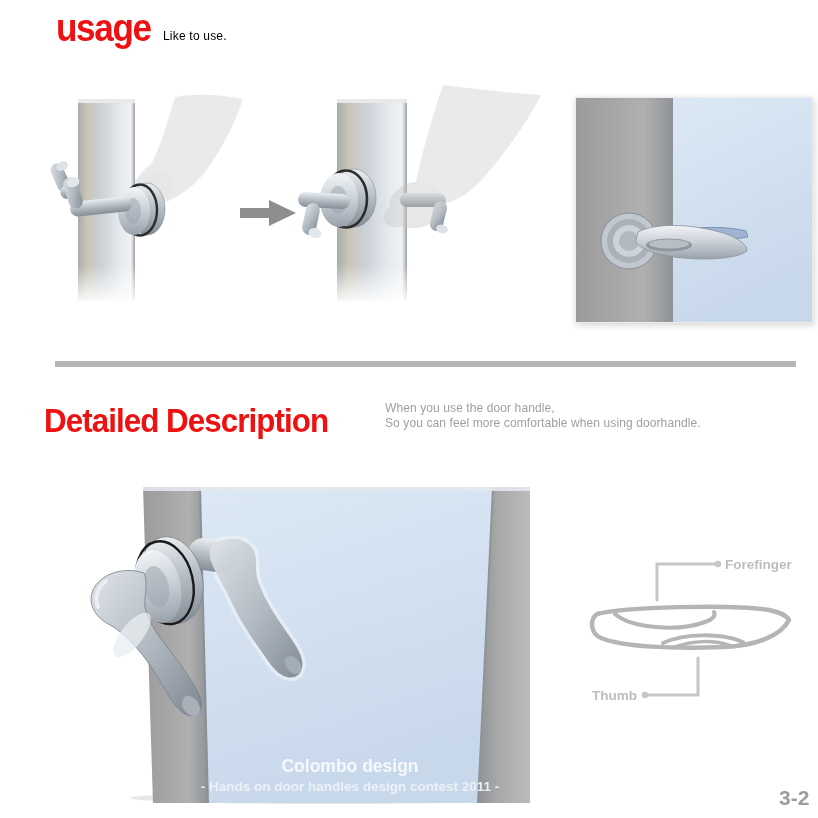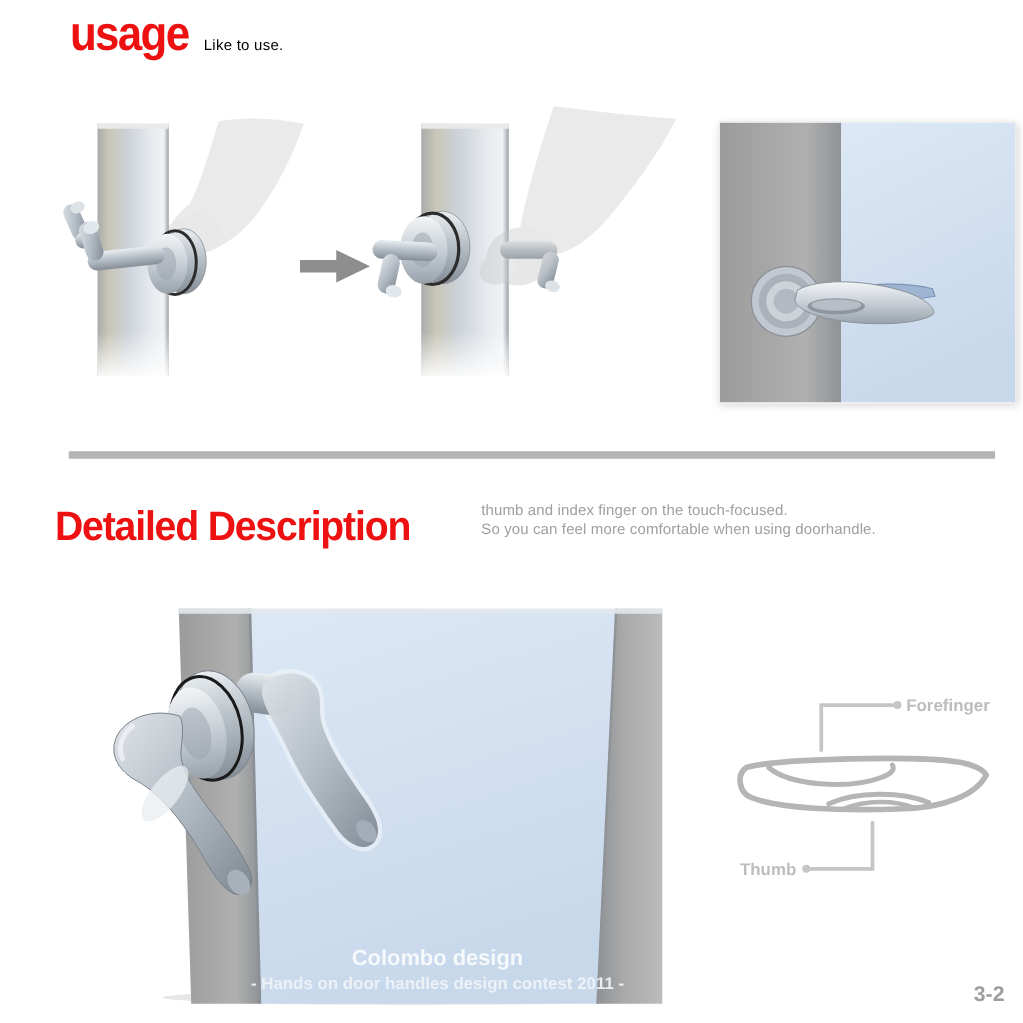--- a/index.html
+++ b/index.html
@@ -57,21 +57,21 @@
 
   
   #main-visual{left:10px;top:485px;}
 
   
   #grip-diagram{left:583px;top:548px;}
 
   
   #page-number{
     left:779px;top:786px;
-    font-size:17px;font-weight:bold;color:#9d9d9d;letter-spacing:0px;
+    font-size:21px;font-weight:bold;color:#9d9d9d;letter-spacing:0px;
   }
 </style>
 </head>
 <body>
 
 <svg width="0" height="0" style="position:absolute" aria-hidden="true">
   <defs>
     <linearGradient id="silverV" x1="0" y1="0" x2="0" y2="1">
       <stop offset="0" stop-color="#eaeef1"></stop>
       <stop offset="0.45" stop-color="#b9c1c8"></stop>
@@ -216,21 +216,21 @@
       <ellipse cx="93" cy="147" rx="23" ry="6.5" fill="#8f969e"></ellipse>
       <ellipse cx="93" cy="146" rx="20" ry="4.5" fill="#b7bec6"></ellipse>
     </g>
   </svg>
 </div>
 
 <div class="abs" id="section-divider"></div>
 
 <div class="abs" id="detail-heading">Detailed Description</div>
 <div class="abs" id="detail-paragraph">
-  <span>thumb and index finger on the touch-focused.</span>
+  <span>When you use the door handle,</span>
   <span>So you can feel more comfortable when using doorhandle.</span>
 </div>
 
 <svg class="abs" id="main-visual" width="520" height="320" viewBox="0 0 520 320">
 
   <ellipse cx="320" cy="313" rx="200" ry="6" fill="#c9c9c9" opacity="0.45"></ellipse>
 
   <polygon points="133,2 190,2 198,318 143,318" fill="url(#stileGrad)"></polygon>
 
   <polygon points="190,2 483,2 468,318 198,318" fill="url(#glassGrad)"></polygon>

